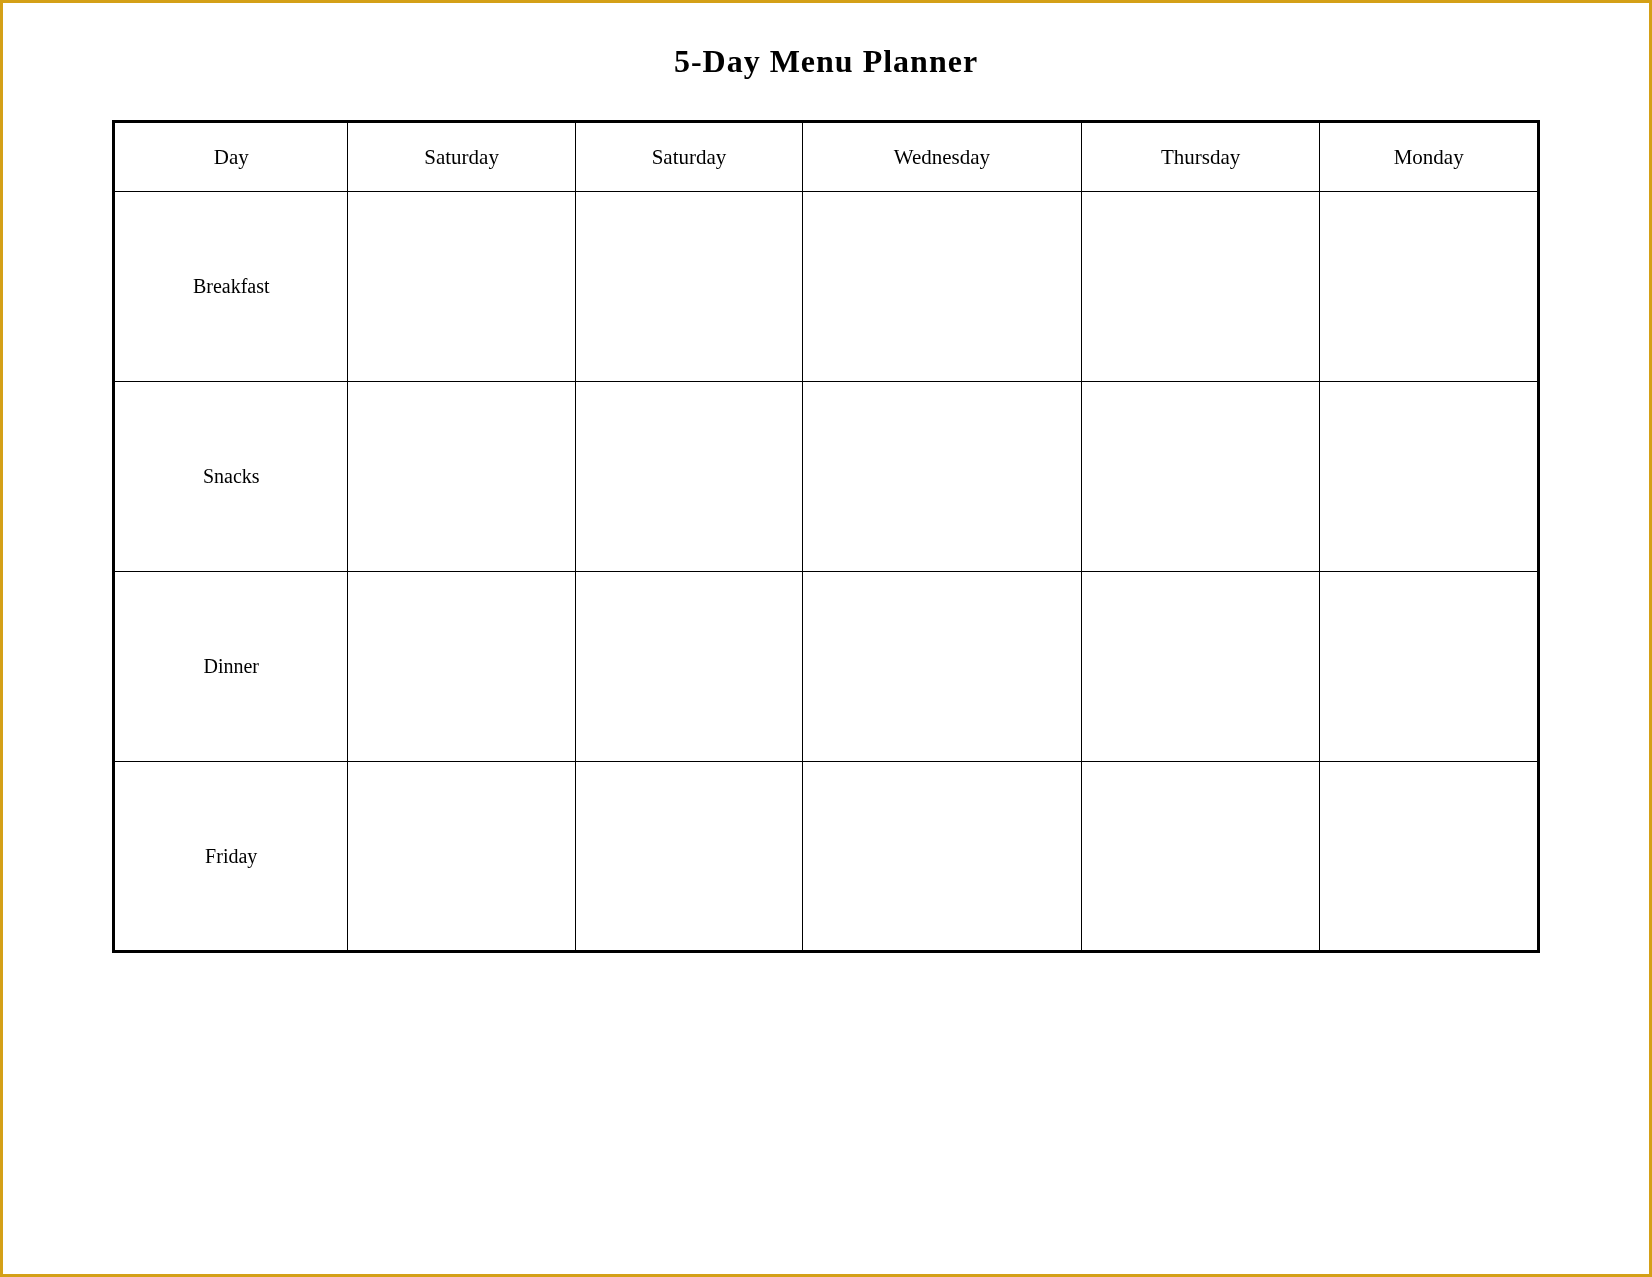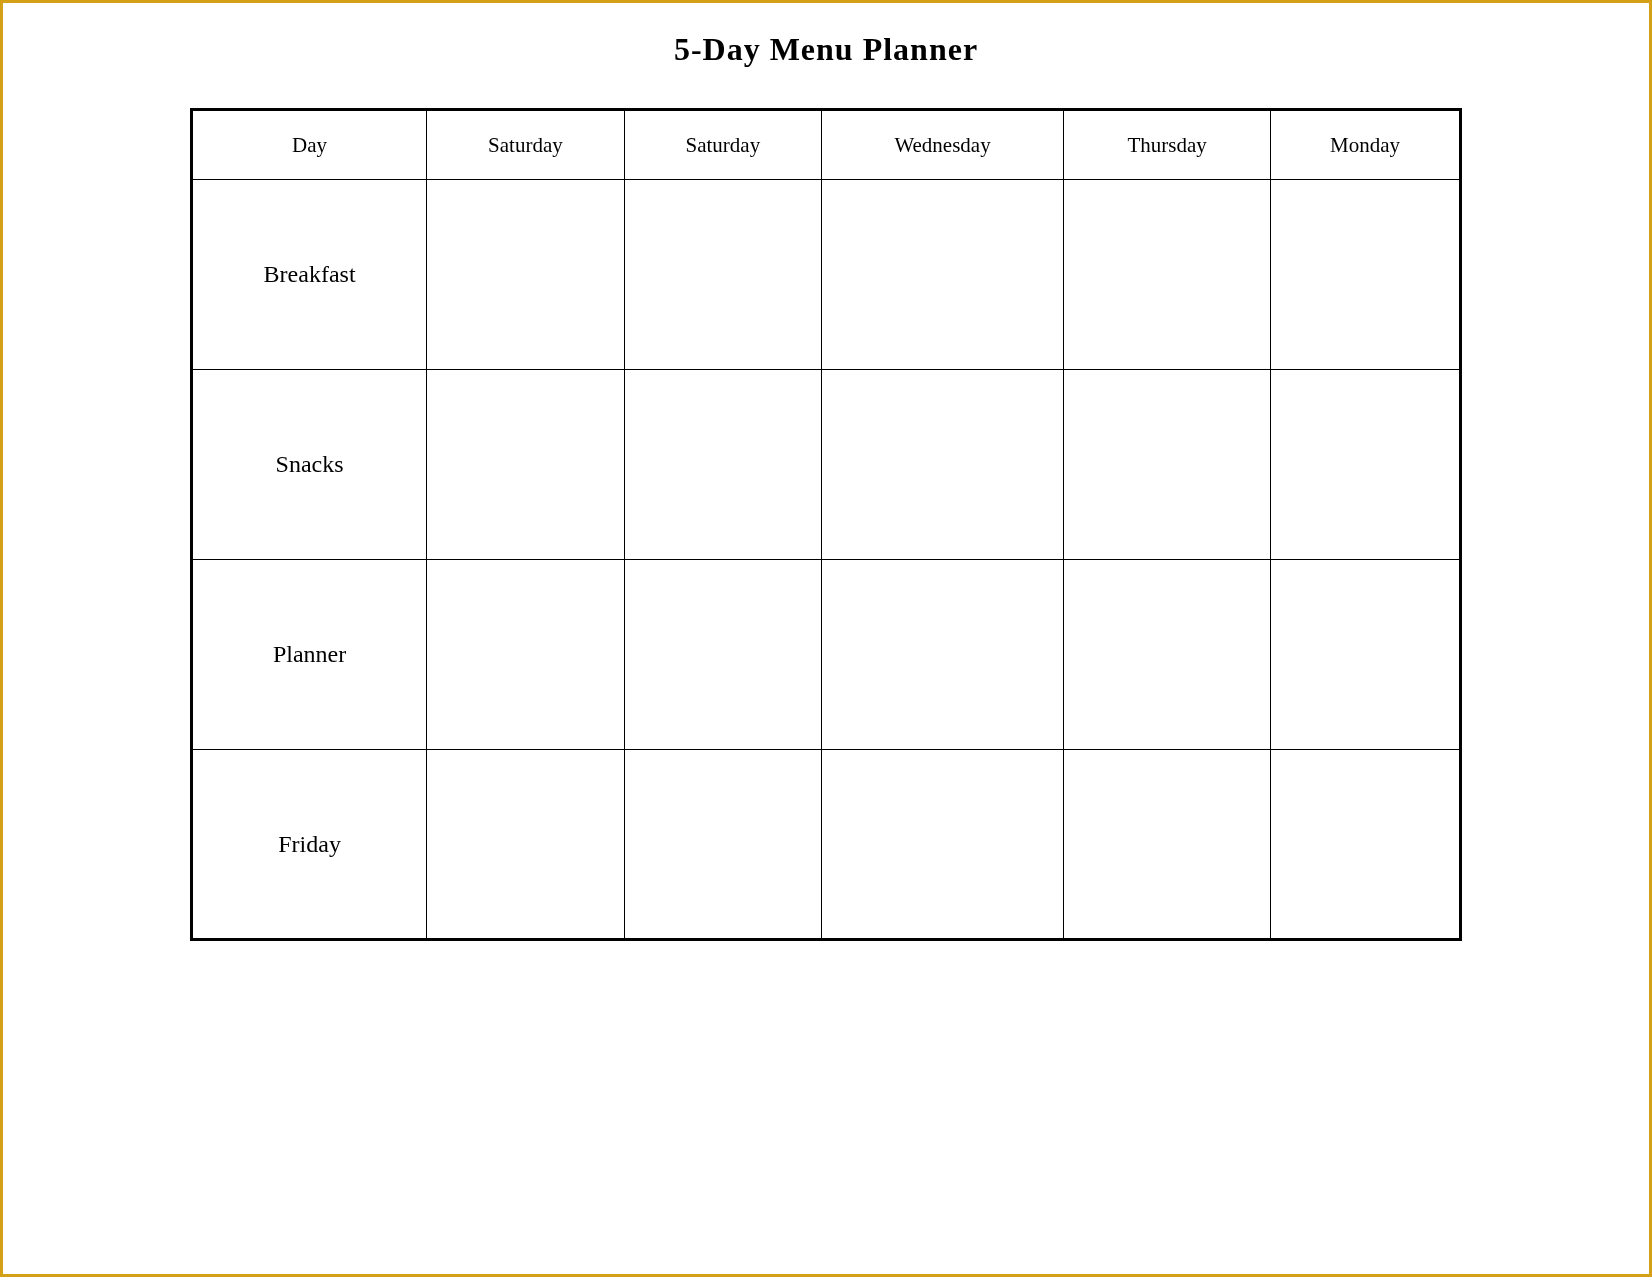--- a/index.html
+++ b/index.html
@@ -16,38 +16,38 @@
       flex-direction: column;
       align-items: center;
       justify-content: flex-start;
       font-family: Times New Roman, serif;
       border: 3px solid #d4a017;
     }
 
     .page-title {
       font-size: 32px;
       font-weight: bold;
-      margin-top: 28px;
+      margin-top: 40px;
       margin-bottom: 40px;
       color: #000000;
       letter-spacing: 1px;
     }
 
     .planner-table {
       border-collapse: collapse;
       border: 3px solid #000000;
-      width: 1272px;
+      width: 1428px;
     }
 
     .planner-table th,
     .planner-table td {
       border: 1.5px solid #000000;
       text-align: center;
       vertical-align: middle;
-      font-size: 24px;
+      font-size: 20px;
       color: #000000;
       font-family: Times New Roman, serif;
     }
 
     .header-row th {
       padding: 18px 10px;
       font-weight: normal;
       font-size: 21px;
       height: 70px;
     }
@@ -88,21 +88,21 @@
       </tr>
       <tr class="meal-row">
         <td class="day-label">Snacks</td>
         <td></td>
         <td></td>
         <td></td>
         <td></td>
         <td></td>
       </tr>
       <tr class="meal-row">
-        <td class="day-label">Planner</td>
+        <td class="day-label">Dinner</td>
         <td></td>
         <td></td>
         <td></td>
         <td></td>
         <td></td>
       </tr>
       <tr class="meal-row">
         <td class="day-label">Friday</td>
         <td></td>
         <td></td>

